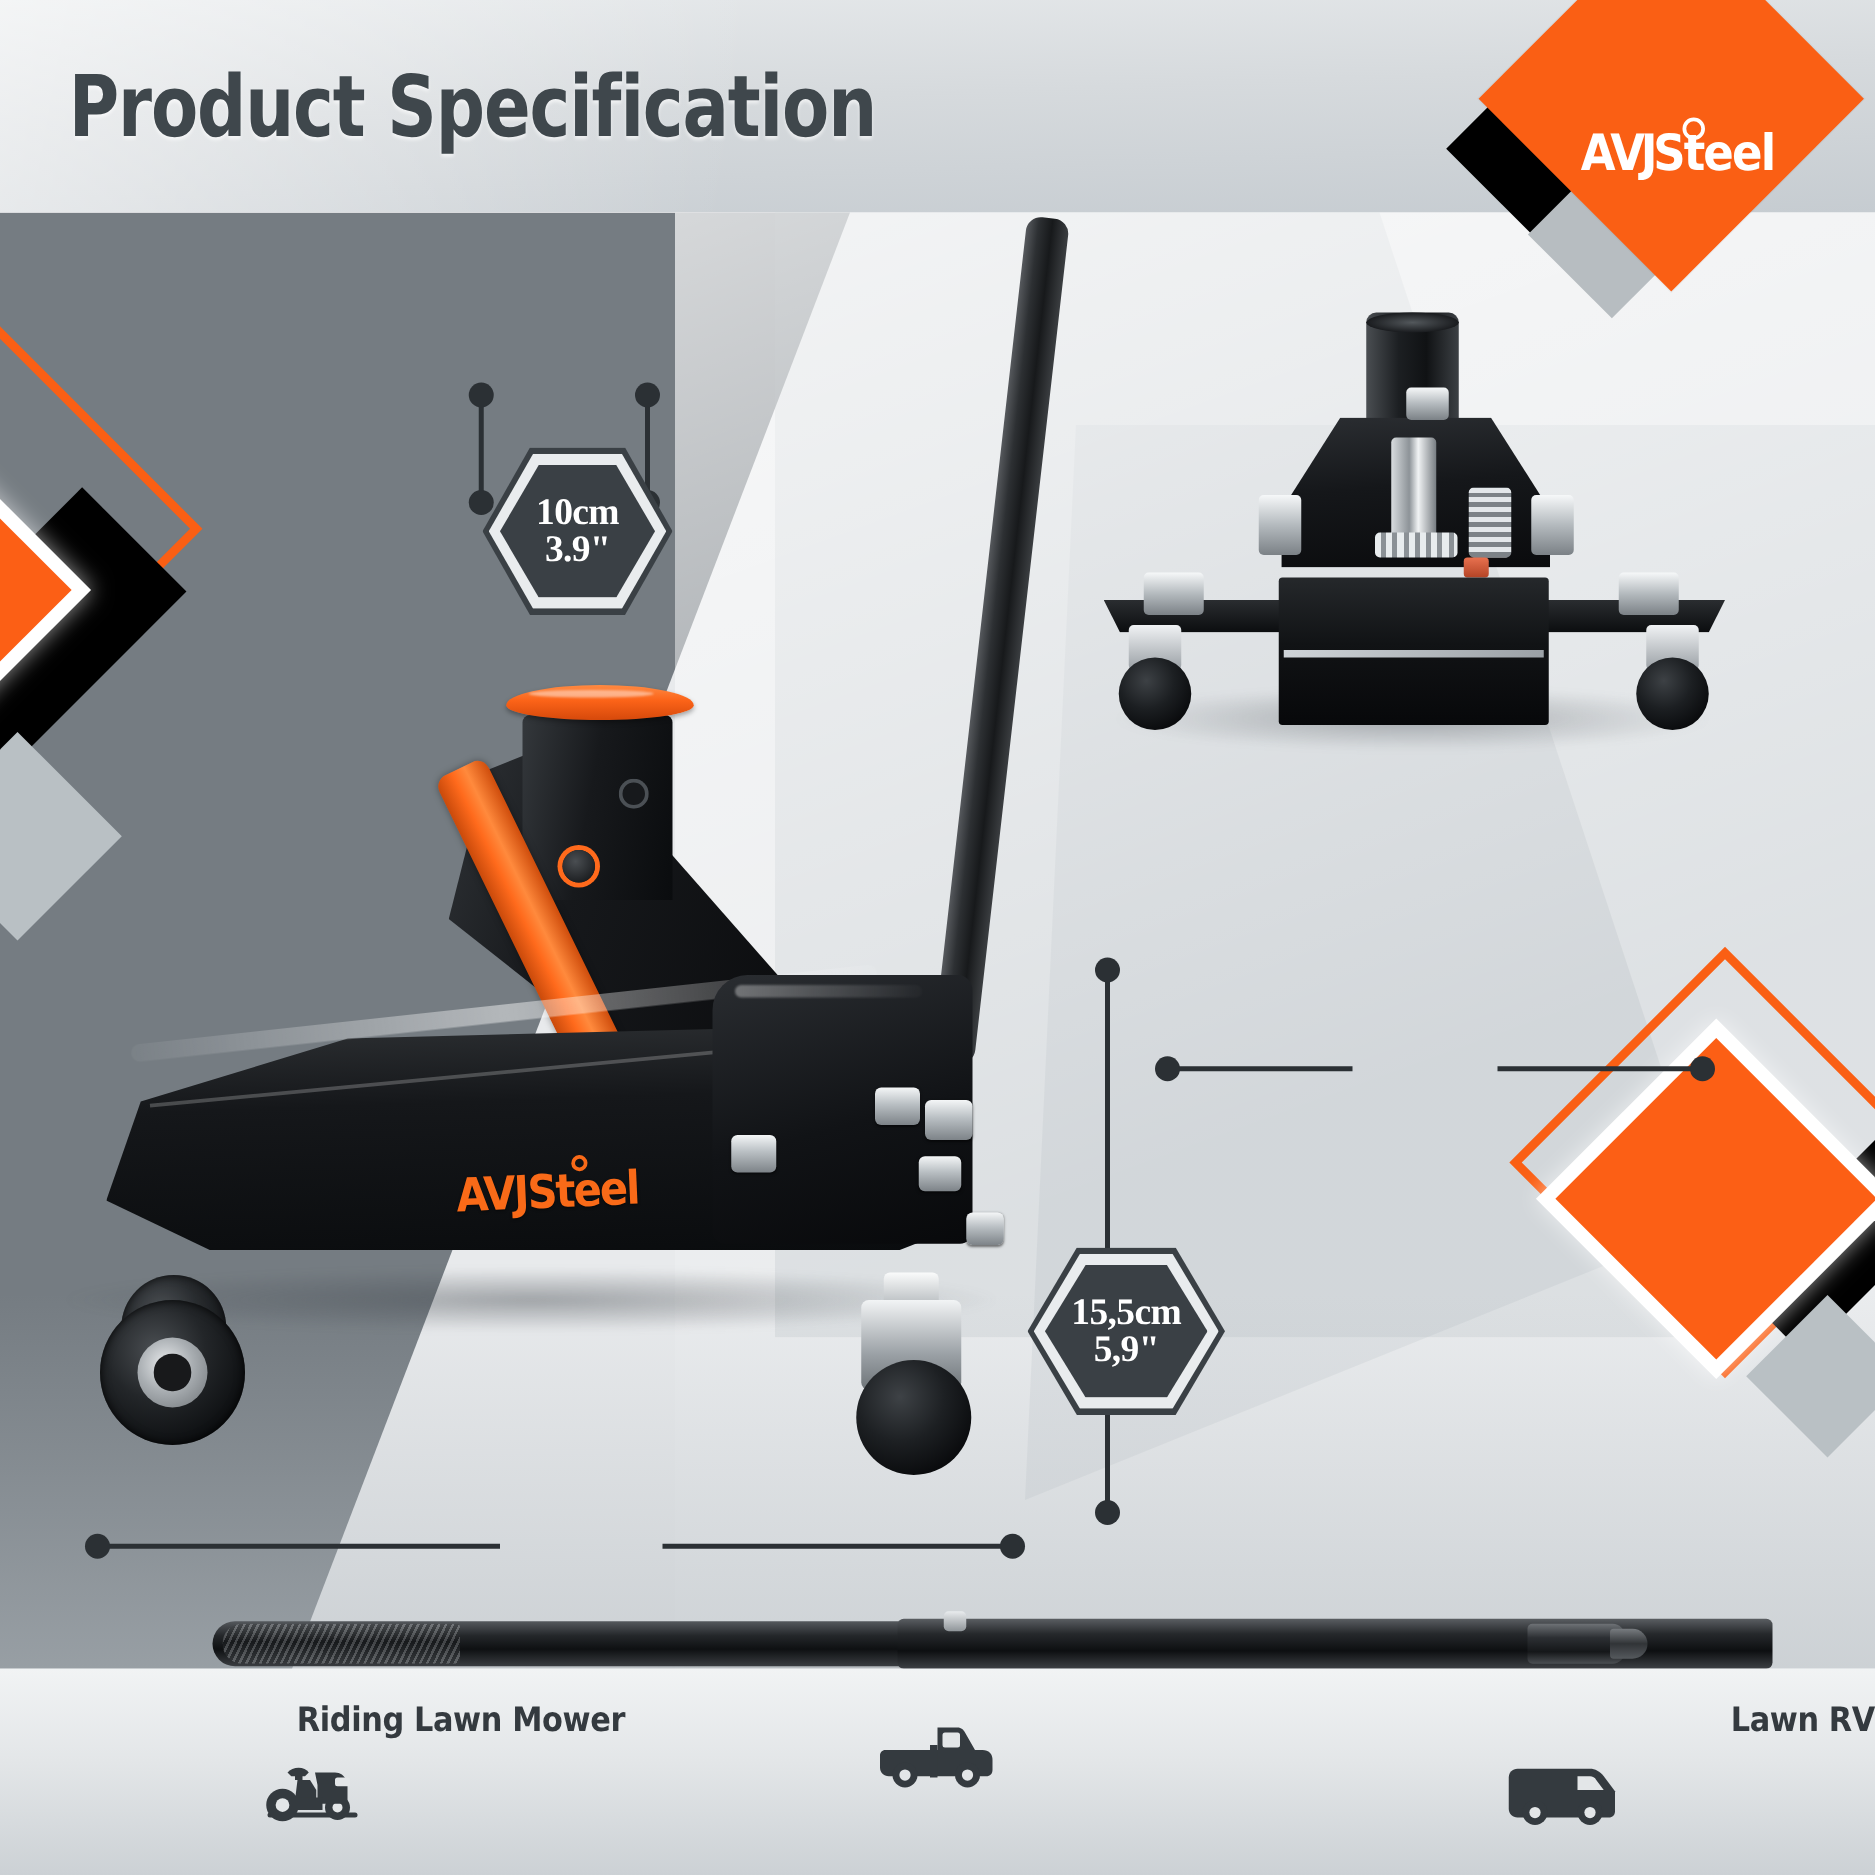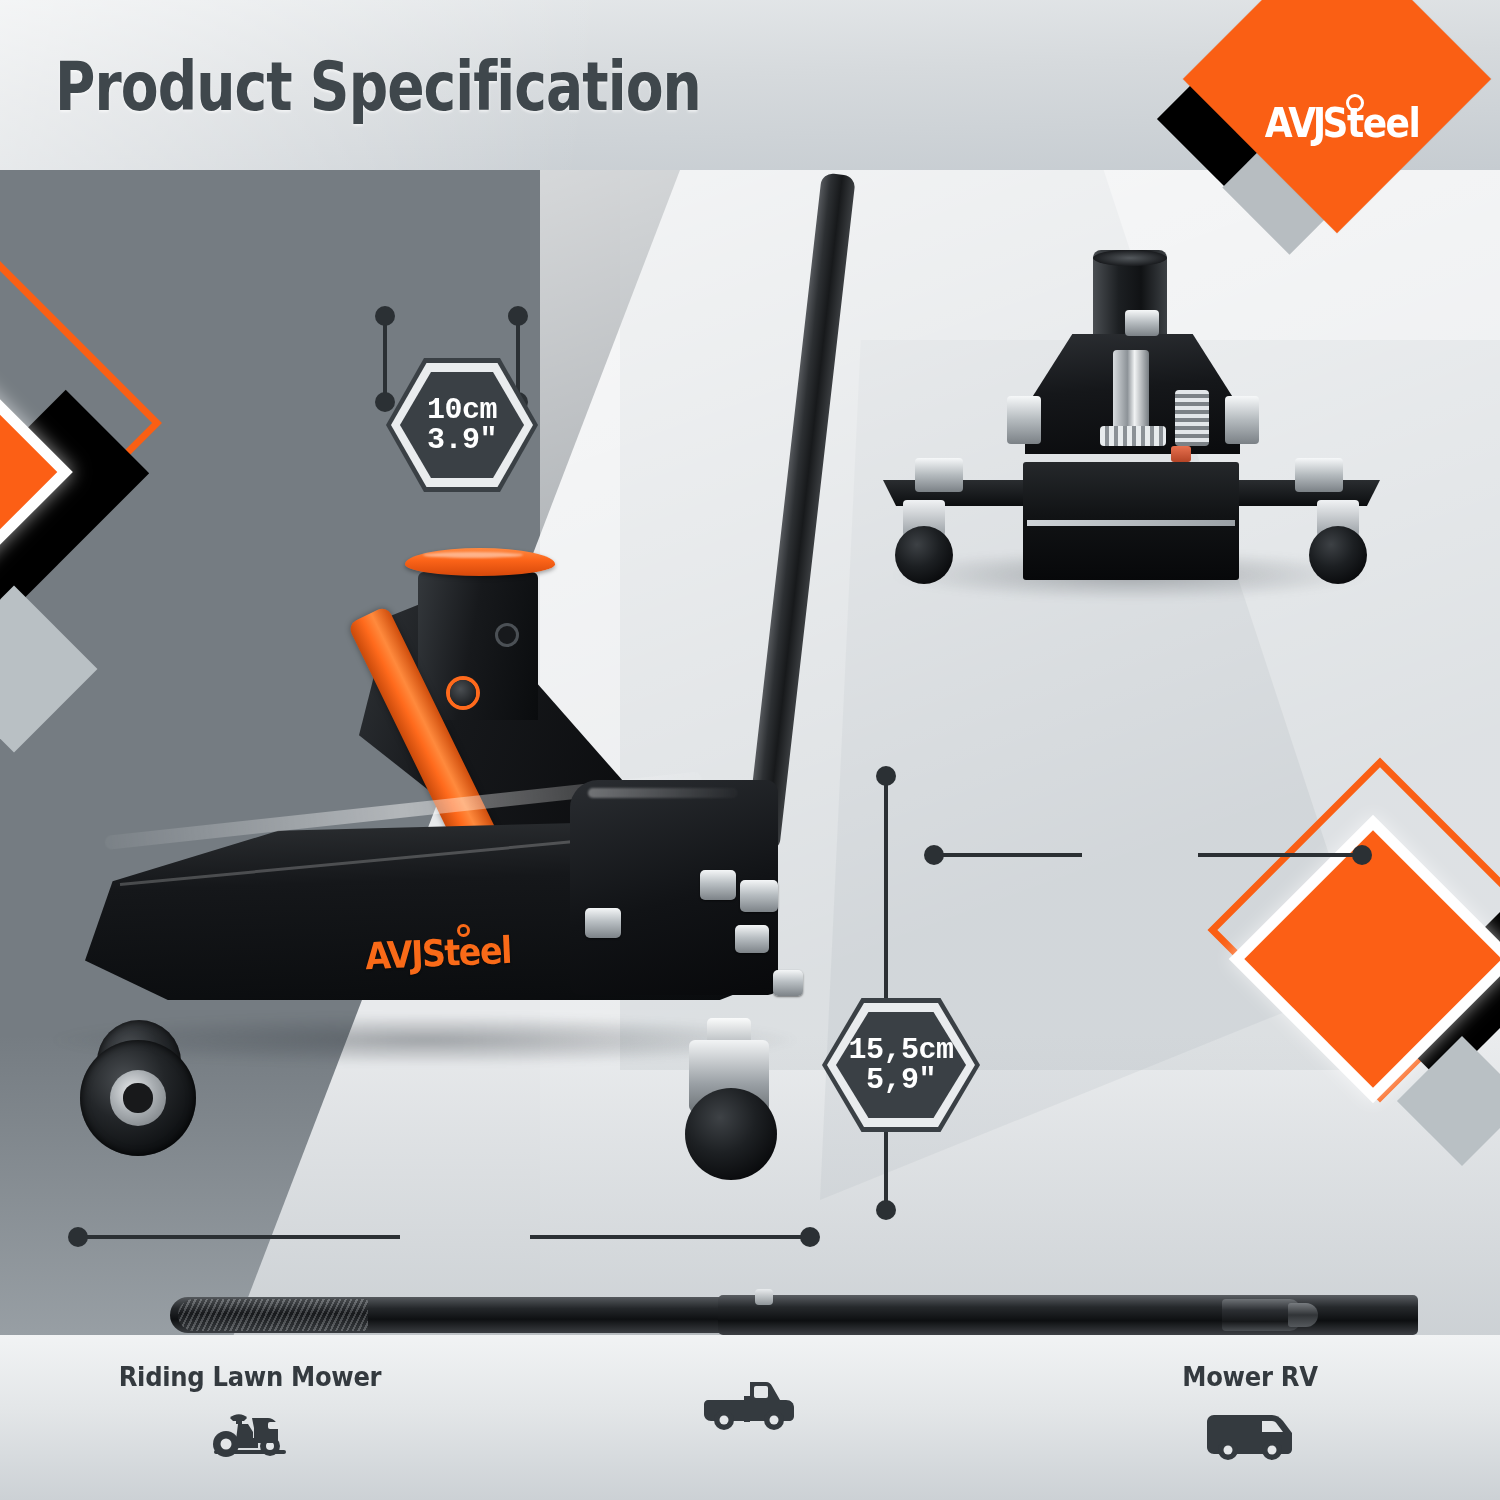--- a/index.html
+++ b/index.html
@@ -359,21 +359,21 @@
   }
   .bar-tip2{
     position:absolute;left:1118px;top:28px;width:30px;height:24px;
     background:linear-gradient(180deg,#787c80,#313437 50%,#55595d);
     border-radius:3px 12px 12px 3px;
   }
 
   
   .hex{
     position:absolute;color:#fff;
-    font-family:Liberation Mono, monospace;
+    font-family:Liberation Serif, serif;
     font-weight:bold;z-index:30;
   }
   .hex .shape{
     position:absolute;left:0;top:0;width:100%;height:100%;
     background:#3a4045;
     clip-path:polygon(25% 0%,75% 0%,100% 50%,75% 100%,25% 100%,0% 50%);
     box-shadow:0 2px 5px rgba(0,0,0,.25);
   }
   .hex .ring{
     position:absolute;left:-9px;top:-9px;width:calc(100% + 18px);height:calc(100% + 18px);
@@ -407,21 +407,21 @@
   #hex-34{left:1078px;top:632px;width:124px;height:106px;}
   #hex-155{left:836px;top:842px;width:130px;height:106px;}
   #hex-56{left:396px;top:1012px;width:138px;height:106px;}
 
   
   .footer{
     position:absolute;left:0;top:1335px;width:1500px;height:165px;
     background:linear-gradient(180deg,#f1f3f4 0%,#e3e6e8 45%,#ccd1d5 100%);
     display:flex;align-items:flex-start;
   }
-  .fcell{flex:1;text-align:center;padding-top:26px;}
+  .fcell{flex:1;text-align:right;padding-top:26px;}
   .flabel{
     font-size:27px;font-weight:bold;color:#343a3f;
     font-family:"DejaVu Sans Condensed","Liberation Sans Narrow","Liberation Sans",sans-serif;
     letter-spacing:-.3px;white-space:nowrap;
   }
   .ficon{margin-top:10px;height:66px;display:flex;align-items:center;justify-content:center;}
   .ficon svg{fill:#343a3f;}
 </style>
 </head>
 <body>
@@ -619,21 +619,21 @@
           <rect x="46" y="22" width="6" height="26"></rect>
           <circle cx="26" cy="46" r="10"></circle>
             <circle cx="26" cy="46" r="4.5" fill="#e3e6e8"></circle>
           <circle cx="76" cy="46" r="10"></circle>
             <circle cx="76" cy="46" r="4.5" fill="#e3e6e8"></circle>
         </svg>
       </div>
     </div>
 
     <div class="fcell">
-      <div class="flabel">Mower RV</div>
+      <div class="flabel">Lawn RV</div>
       <div class="ficon">
         <svg width="100" height="60" viewBox="0 0 100 60">
           <path d="M14 10h58c4 0 8 2 11 6l9 12v16c0 3-2 5-5 5H14c-4 0-7-3-7-7V17c0-4 3-7 7-7z"></path>
           <path d="M62 16h10c2 0 4 1 5 3l6 8H62z" fill="#e3e6e8"></path>
           <circle cx="28" cy="45" r="10"></circle>
             <circle cx="28" cy="45" r="4.5" fill="#e3e6e8"></circle>
           <circle cx="72" cy="45" r="10"></circle>
             <circle cx="72" cy="45" r="4.5" fill="#e3e6e8"></circle>
         </svg>
       </div>

